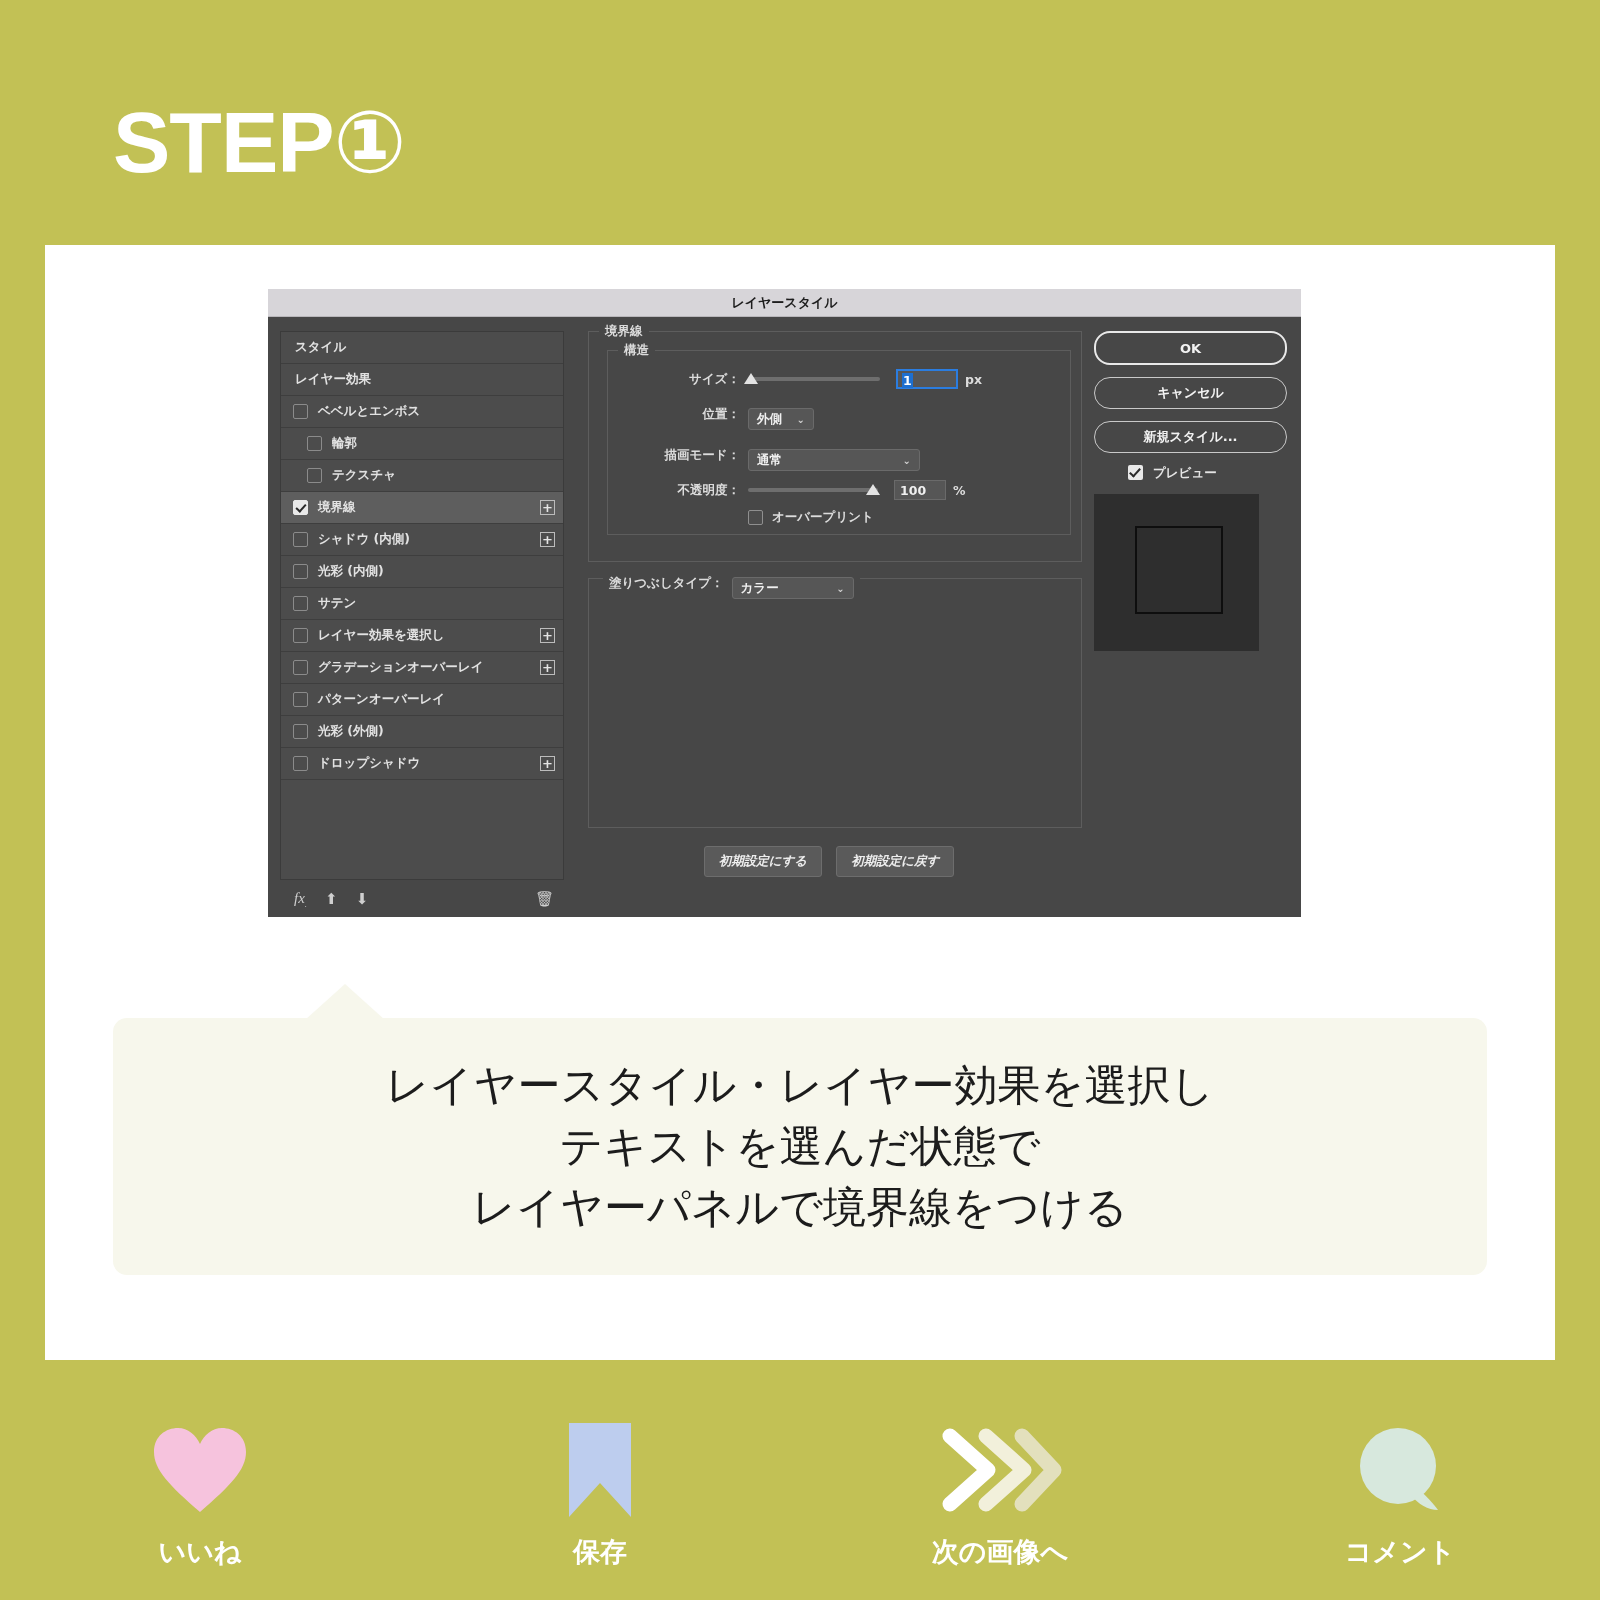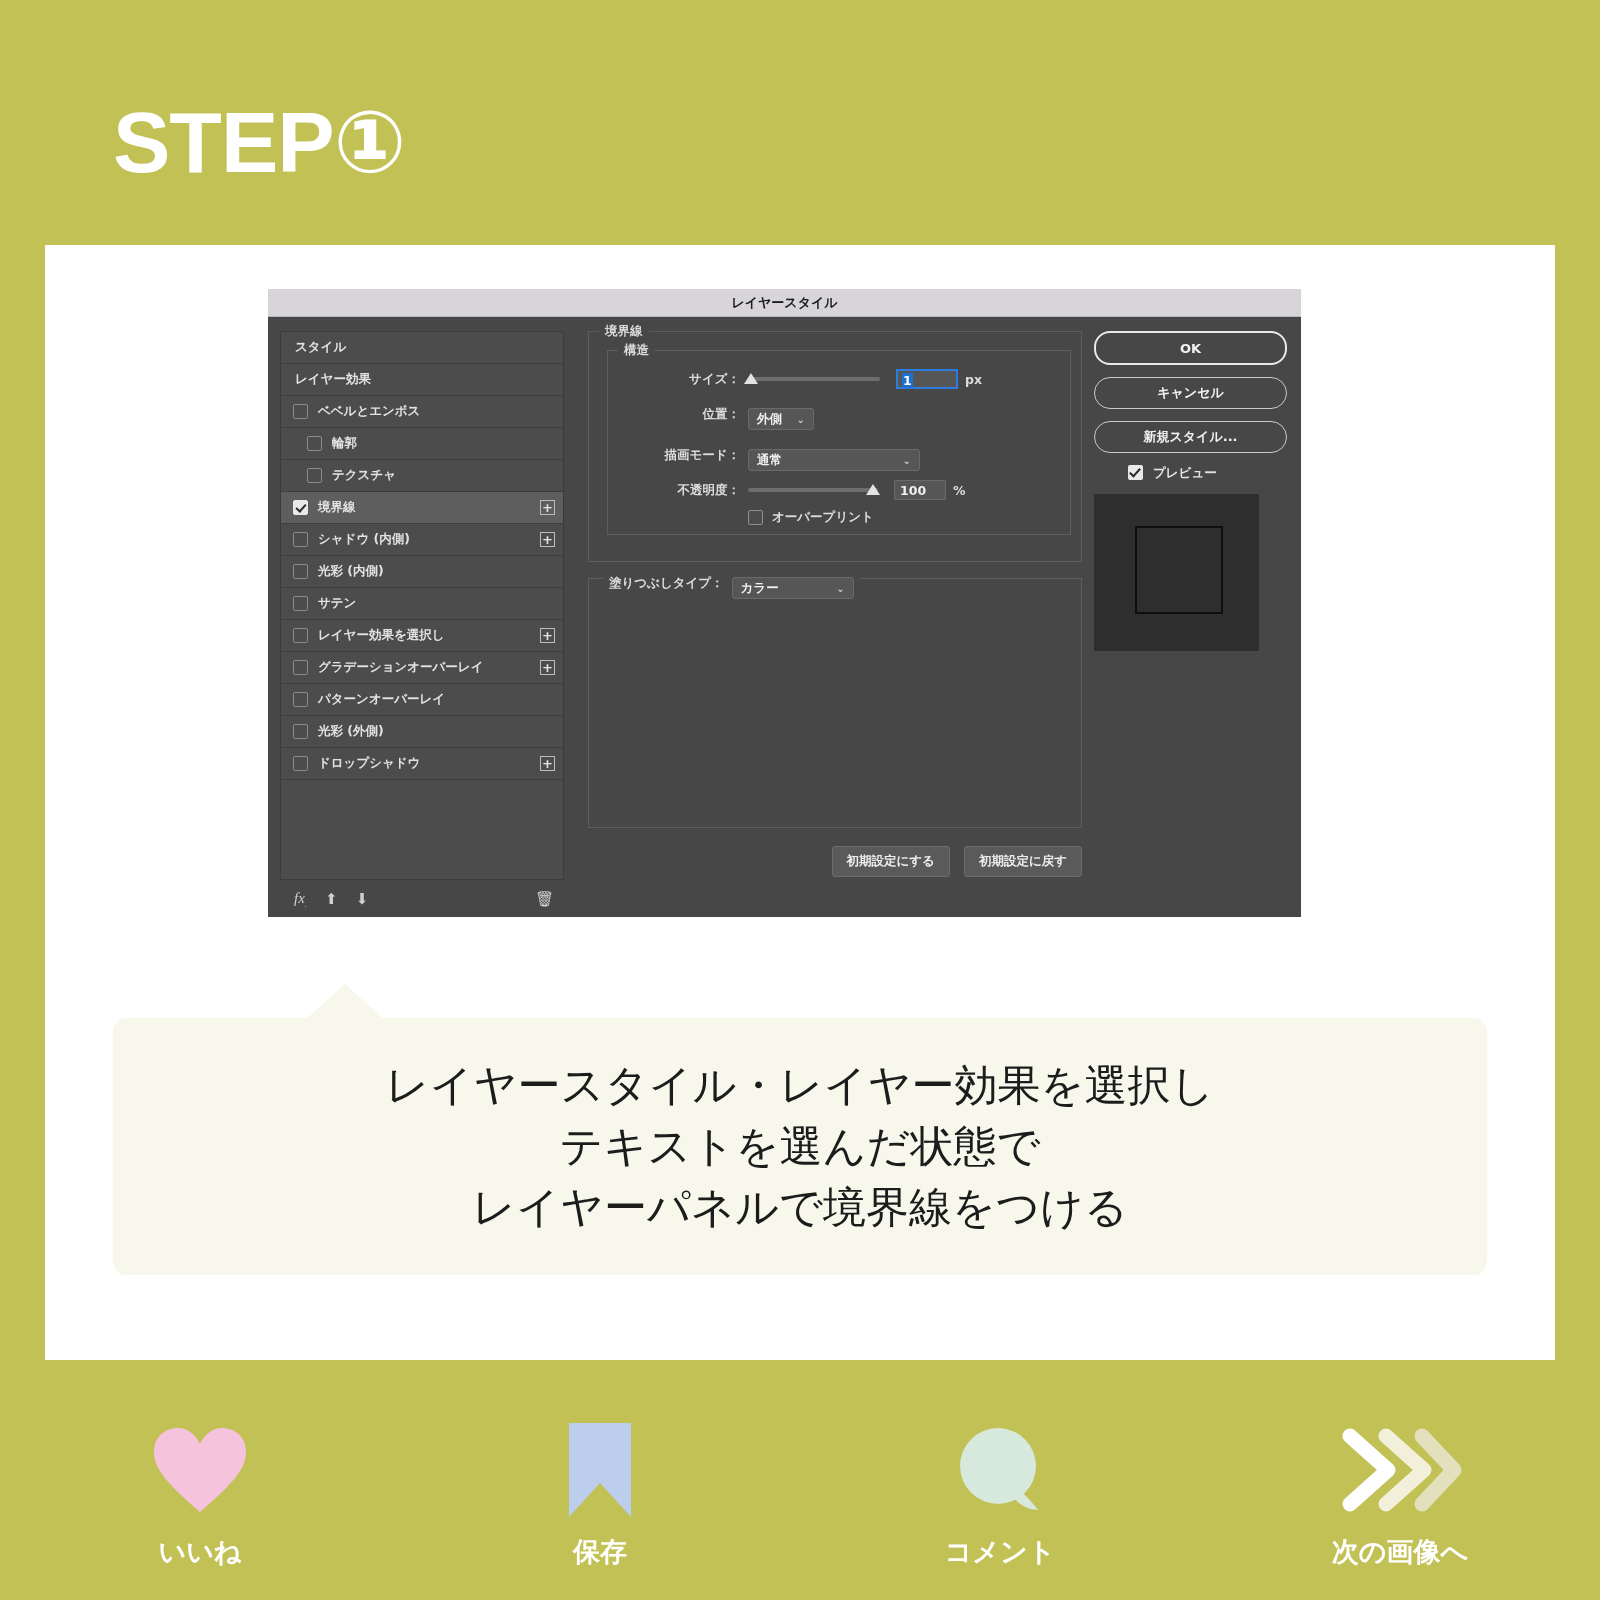--- a/index.html
+++ b/index.html
@@ -141,21 +141,21 @@
   #fill-legend{
     position:absolute;top:-12px;left:14px;background:#474747;
     padding:0 6px;display:flex;align-items:center;
   }
   #fill-legend .t{font-size:12.5px;color:#dcdcdc;font-weight:bold;margin-right:8px;}
   #fill-legend .select{width:122px;}
   .colorrow{display:flex;align-items:center;margin-top:14px;}
   .colorrow .t{font-size:12.5px;color:#dcdcdc;font-weight:bold;margin-right:4px;}
   #color-swatch{width:42px;height:30px;background:#000000;}
 
-  #default-btns{display:flex;justify-content:flex-end;gap:14px;margin-top:18px;}
+  #default-btns{display:flex;justify-content:center;gap:14px;margin-top:18px;font-style:italic;}
   .gbtn{
     background:#5a5a5a;border:1px solid #6d6d6d;border-radius:3px;
     color:#ededed;font-size:12.5px;font-weight:bold;
     padding:6px 14px;
   }
 
   
   #right-col{
     width:205px;padding:14px 8px 0 4px;box-sizing:border-box;
   }
@@ -410,38 +410,38 @@
     <div class="flabel">いいね</div>
   </div>
 
   <div class="fitem">
     <div class="ficon">
       <svg width="66" height="98" viewBox="0 0 66 98" aria-hidden="true">
         <path d="M2 2 H64 V96 L33 62 L2 96 Z" fill="#bdcdee"></path>
       </svg>
     </div>
     <div class="flabel">保存</div>
-  </div>
-
-  <div class="fitem">
-    <div class="ficon">
-      <svg width="92" height="88" viewBox="0 0 92 88" aria-hidden="true">
-        <circle cx="44" cy="40" r="38" fill="#d7e8dd"></circle>
-        <path d="M62 60 C 72 70, 80 78, 84 84 C 74 84, 64 78, 58 70 Z" fill="#d7e8dd"></path>
-      </svg>
-    </div>
-    <div class="flabel">コメント</div>
   </div>
 
   <div class="fitem">
     <div class="ficon">
       <svg width="128" height="96" viewBox="0 0 128 96" aria-hidden="true">
         <g fill="none" stroke-width="15" stroke-linecap="round" stroke-linejoin="round">
           <polyline points="14,14 52,48 14,82" stroke="#ffffff"></polyline>
           <polyline points="50,14 88,48 50,82" stroke="#f2f0db"></polyline>
           <polyline points="86,14 118,48 86,82" stroke="#e3e0bd"></polyline>
         </g>
       </svg>
     </div>
     <div class="flabel">次の画像へ</div>
   </div>
 
+  <div class="fitem">
+    <div class="ficon">
+      <svg width="92" height="88" viewBox="0 0 92 88" aria-hidden="true">
+        <circle cx="44" cy="40" r="38" fill="#d7e8dd"></circle>
+        <path d="M62 60 C 72 70, 80 78, 84 84 C 74 84, 64 78, 58 70 Z" fill="#d7e8dd"></path>
+      </svg>
+    </div>
+    <div class="flabel">コメント</div>
+  </div>
+
 </div>
 
 </body></html>

